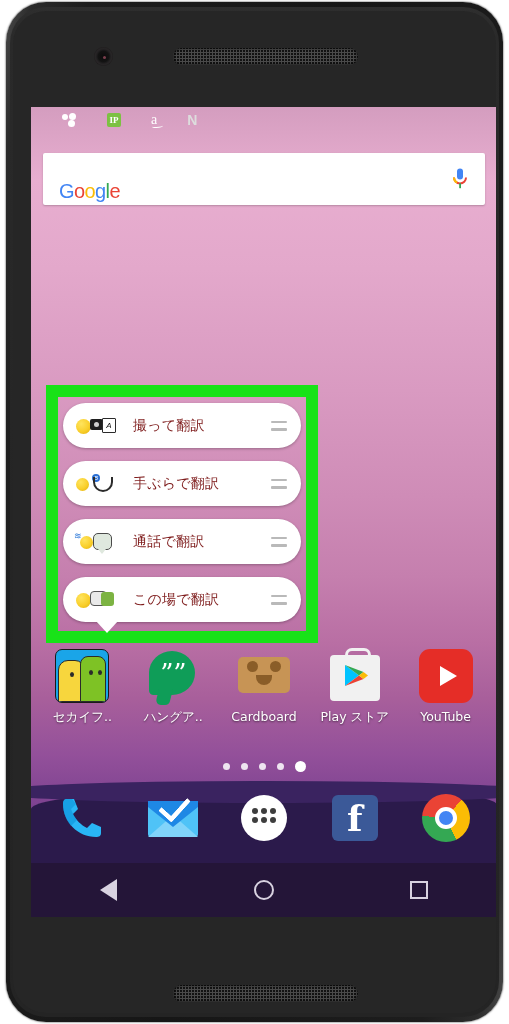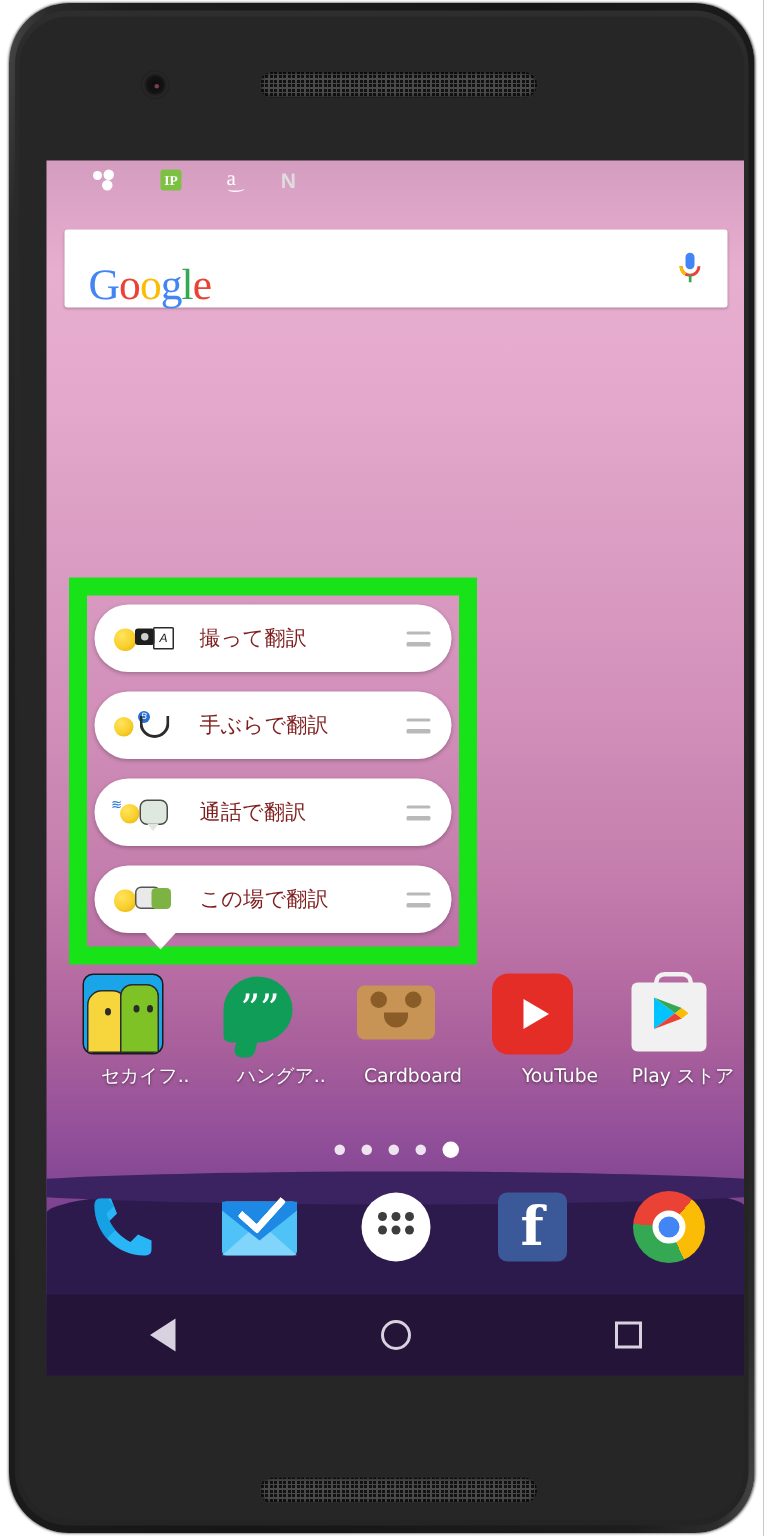--- a/index.html
+++ b/index.html
@@ -119,21 +119,21 @@
   .ico-dnd{width:13px;height:13px;border-radius:50%;background:#fff;position:relative;}
   .ico-dnd:after{content:"";position:absolute;left:2.5px;top:5.5px;width:8px;height:2px;background:#c391b2;}
 
   
   .searchbar{
     position:absolute;left:12px;top:46px;width:442px;height:52px;
     background:#fff;border-radius:2px;
     box-shadow:0 1px 2px rgba(0,0,0,.22);
     display:flex;align-items:center;padding:0 16px;box-sizing:border-box;
   }
-  .glogo{font-size:29px;font-family:Liberation Serif, serif;letter-spacing:-.6px;line-height:1;margin-top:23px;}
+  .glogo{font-size:20px;font-family:Liberation Sans, sans-serif;letter-spacing:-.6px;line-height:1;margin-top:23px;}
   .glogo .b{color:#4285f4;} .glogo .r{color:#ea4335;}
   .glogo .y{color:#fbbc05;} .glogo .g{color:#34a853;}
   .mic{margin-left:auto;width:18px;height:24px;position:relative;}
 
   
   .highlight{
     position:absolute;left:15px;top:278px;width:272px;height:258px;
     border:12px solid #18e218;box-sizing:border-box;
   }
 
@@ -183,21 +183,21 @@
   
   .approw{
     position:absolute;left:6px;top:542px;width:454px;
     display:flex;justify-content:space-around;align-items:flex-start;
   }
   .app{width:88px;text-align:center;}
   .app-ico{width:54px;height:54px;margin:0 auto 6px;position:relative;}
   .app-label{
     font-size:12.5px;color:#fff;text-shadow:0 1px 2px rgba(0,0,0,.55);
     font-family:"DejaVu Sans","Liberation Sans",sans-serif;
-    white-space:nowrap;overflow:hidden;text-align:right;
+    white-space:nowrap;overflow:hidden;
   }
 
   
   .ico-sekai{border-radius:7px;overflow:hidden;background:#1aa5e8;border:1.5px solid #1a1a1a;box-sizing:border-box;}
   .sek-y{position:absolute;left:2px;bottom:0;width:25px;height:40px;background:#f7d63d;border:1.5px solid #2b2b2b;border-radius:10px 10px 0 0;}
   .sek-g{position:absolute;right:2px;bottom:0;width:24px;height:44px;background:#7ec225;border:1.5px solid #2b2b2b;border-radius:8px 8px 0 0;}
   .dot-eye{position:absolute;width:4px;height:5px;border-radius:50%;background:#2b2b2b;}
 
   
   .ico-hang{}
@@ -381,40 +381,40 @@
             <div class="app-ico ico-card">
               <i class="cb-body"></i>
               <i class="cb-eye" style="left:10px"></i>
               <i class="cb-eye" style="left:33px"></i>
               <i class="cb-nose"></i>
             </div>
             <div class="app-label">Cardboard</div>
           </div>
 
           <div class="app">
-            <div class="app-ico ico-yt">
-              <i class="yt-tri"></i>
-            </div>
-            <div class="app-label">YouTube</div>
-          </div>
-
-          <div class="app">
             <div class="app-ico ico-play">
               <i class="pl-bag"></i>
               <i class="pl-handle"></i>
               <svg width="26" height="28" viewBox="0 0 26 28" style="position:absolute;left:16px;top:15px;">
                 <path d="M1 1L15 11.5 1 22z" fill="#00c3ff"></path>
                 <path d="M1 1L15 11.5 19.5 8z" fill="#34a853"></path>
                 <path d="M1 22L15 11.5 19.5 15z" fill="#ea4335"></path>
                 <path d="M15 11.5L19.5 8l4.5 3.5-4.5 3.5z" fill="#fbbc05"></path>
               </svg>
             </div>
             <div class="app-label">Play ストア</div>
           </div>
 
+          <div class="app">
+            <div class="app-ico ico-yt">
+              <i class="yt-tri"></i>
+            </div>
+            <div class="app-label">YouTube</div>
+          </div>
+
         </div>
 
         <div class="dots">
           <i></i>
           <i></i>
           <i></i>
           <i></i>
           <i class="active"></i>
         </div>
 

